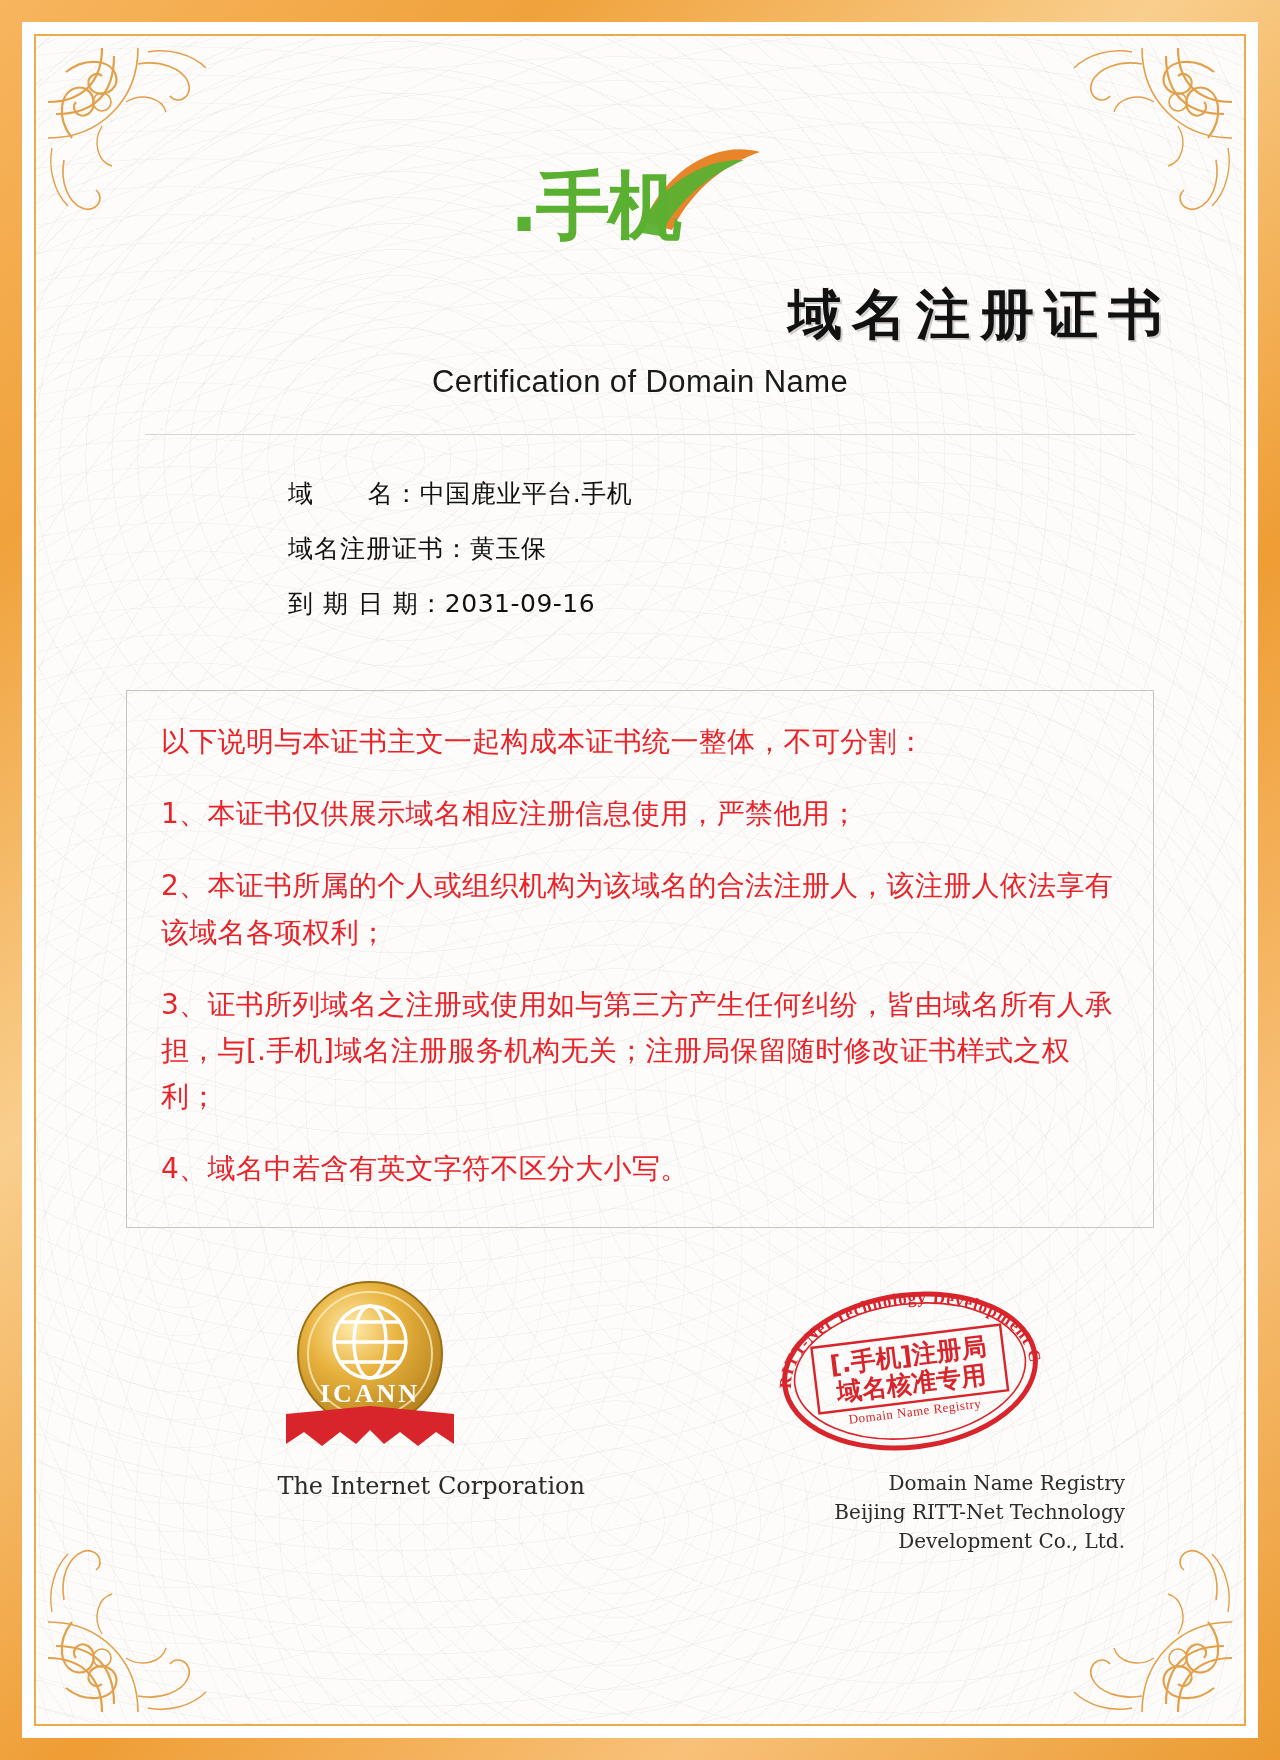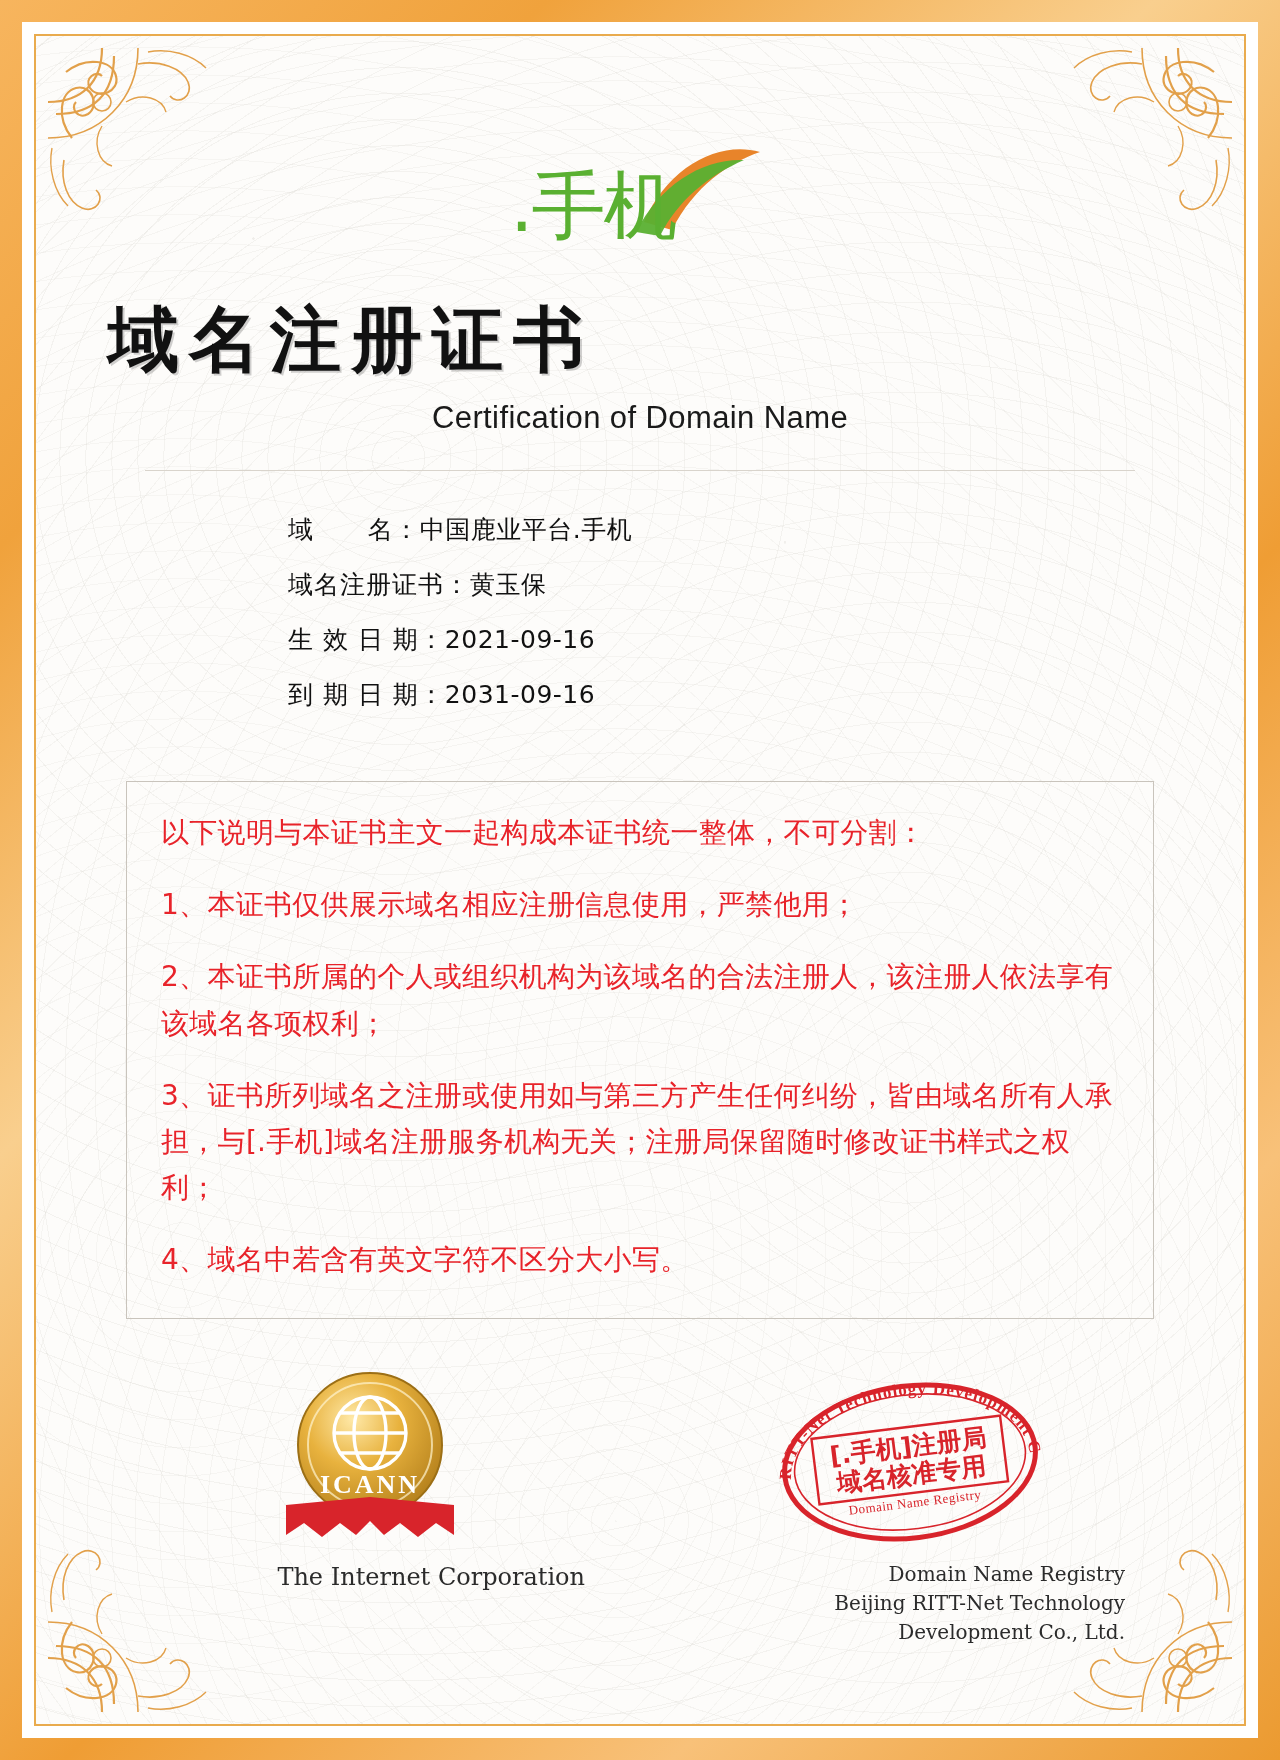--- a/index.html
+++ b/index.html
@@ -87,33 +87,33 @@
   .logo .swoosh {
     position: absolute;
     top: 0; right: 6px;
     width: 130px; height: 92px;
   }
   .logo .logo-text {
     position: absolute;
     left: 0; top: 18px;
     font-family: "DejaVu Sans", sans-serif;
     font-size: 74px;
-    font-weight: normal;
+    font-weight: bold;
     color: #5ab031;
     letter-spacing: -2px;
     line-height: 86px;
   }
 
   
   .title-cn {
-    margin-top: 29px;
-    text-align: left;
+    margin-top: 15px;
+    text-align: right;
     font-family: "DejaVu Serif", serif;
     font-weight: bold;
-    font-size: 71px;
+    font-size: 54px;
     letter-spacing: 10px;
     color: #111111;
     text-shadow: 2px 2px 0 rgba(0,0,0,0.18);
   }
   .title-en {
     margin-top: 12px;
     text-align: center;
     font-family: "Liberation Sans", sans-serif;
     font-size: 31px;
     color: #1a1a1a;
@@ -303,24 +303,20 @@
         <div class="divider"></div>
 
         <div class="fields">
           <div class="field-row">
             <span class="field-label">域      名：</span>
             <span class="field-value">中国鹿业平台.手机</span>
           </div>
           <div class="field-row">
             <span class="field-label">域名注册证书：</span>
             <span class="field-value">黄玉保</span>
-          </div>
-          <div class="field-row">
-            <span class="field-label">生 效 日 期：</span>
-            <span class="field-value">2021-09-16</span>
           </div>
           <div class="field-row">
             <span class="field-label">到 期 日 期：</span>
             <span class="field-value">2031-09-16</span>
           </div>
         </div>
 
         <div class="notes-box">
           <p>以下说明与本证书主文一起构成本证书统一整体，不可分割：</p>
           <p>1、本证书仅供展示域名相应注册信息使用，严禁他用；</p>

